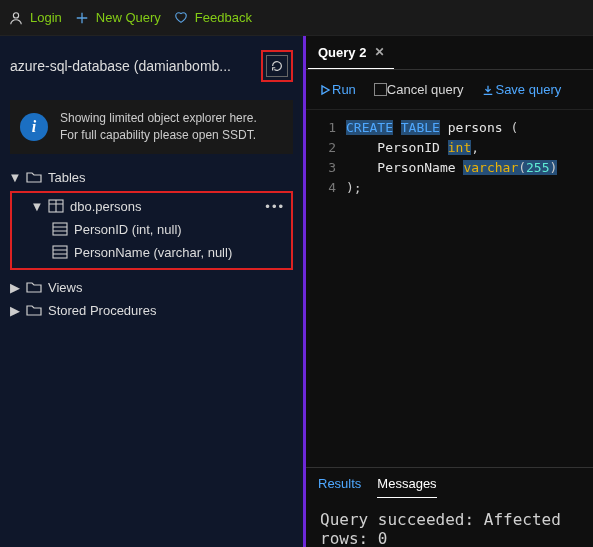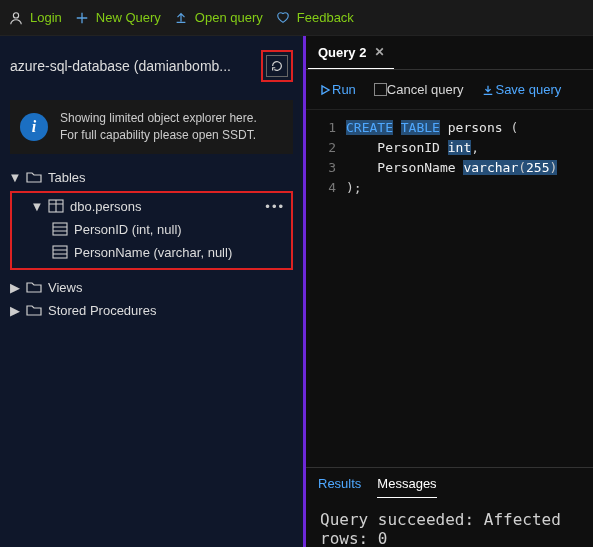--- a/index.html
+++ b/index.html
@@ -183,23 +183,23 @@
   .gutter {
     width: 40px;
     text-align: right;
     color: #777;
     padding-right: 10px;
   }
   .gutter div { height: 20px; line-height:20px; }
   .code { flex:1; }
   .code .line { height:20px; line-height:20px; white-space: pre; }
   .kw { color: #4fa8ff; }
-  .ty { color: #ffffff; margin-top: 46px; }
+  .ty { color: #eab308; margin-top: 46px; }
   .ident { color: #e6e6e6; }
-  .num { color: #ffffff; }
+  .num { color: #5eead4; }
   .punct { color: #ccc; }
   .sel-bg { background: #264f78; }
   .results-pane {
     border-top: 1px solid #333;
     height: 80px;
     display: flex;
     flex-direction: column;
   }
   .results-tabs {
     display: flex;
@@ -231,28 +231,20 @@
     </span>
     <span>Login</span>
   </div>
   <div class="btn">
     <span class="ico">
       <svg viewBox="0 0 16 16" width="14" height="14" stroke="#5aa1e0" stroke-width="1.5">
           <path d="M8 2v12M2 8h12"></path>
         </svg>
     </span>
     <span>New Query</span>
-  </div>
-  <div class="btn">
-    <span class="ico">
-      <svg viewBox="0 0 16 16" width="14" height="14" stroke="#5aa1e0" fill="none" stroke-width="1.4">
-          <path d="M8 12V3M4 7l4-4 4 4M3 13h10"></path>
-        </svg>
-    </span>
-    <span>Open query</span>
   </div>
   <div class="btn">
     <span class="ico">
       <svg viewBox="0 0 16 16" width="14" height="14" stroke="#5aa1e0" fill="none" stroke-width="1.3">
           <path d="M8 13S2 9 2 5.5C2 3.5 3.5 2 5.5 2 6.8 2 8 3 8 3s1.2-1 2.5-1C12.5 2 14 3.5 14 5.5 14 9 8 13 8 13z"></path>
         </svg>
     </span>
     <span>Feedback</span>
   </div>
 </div>

